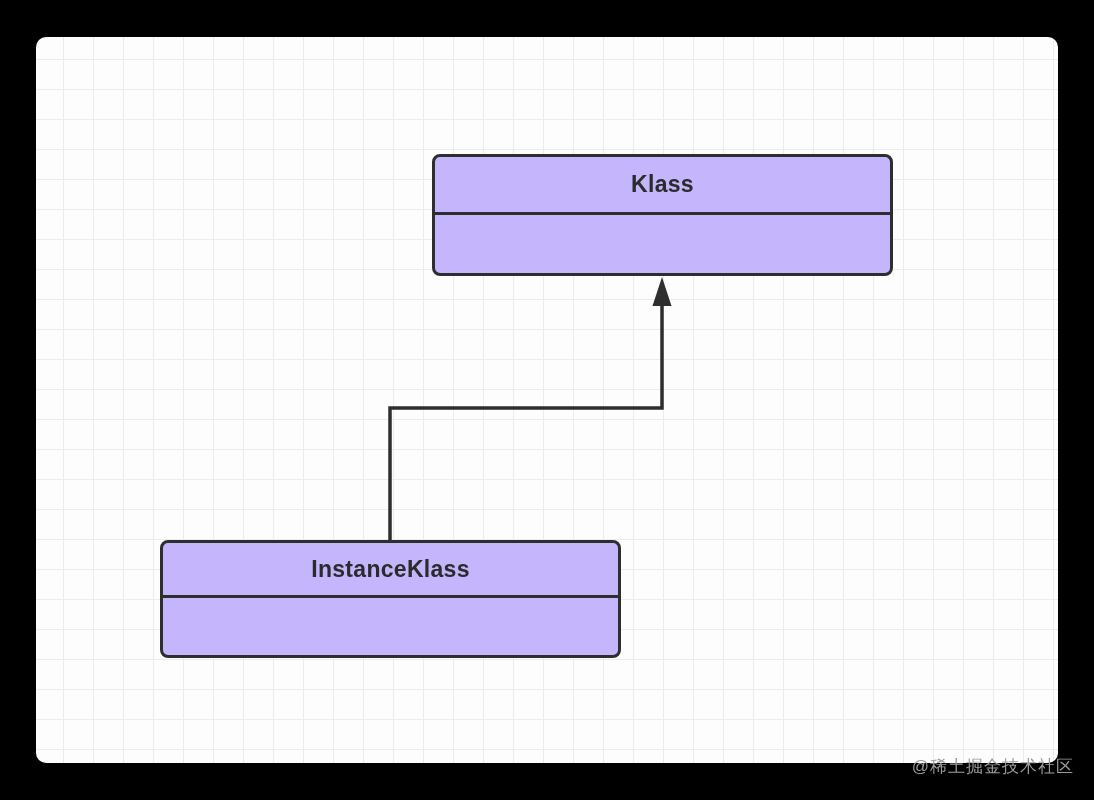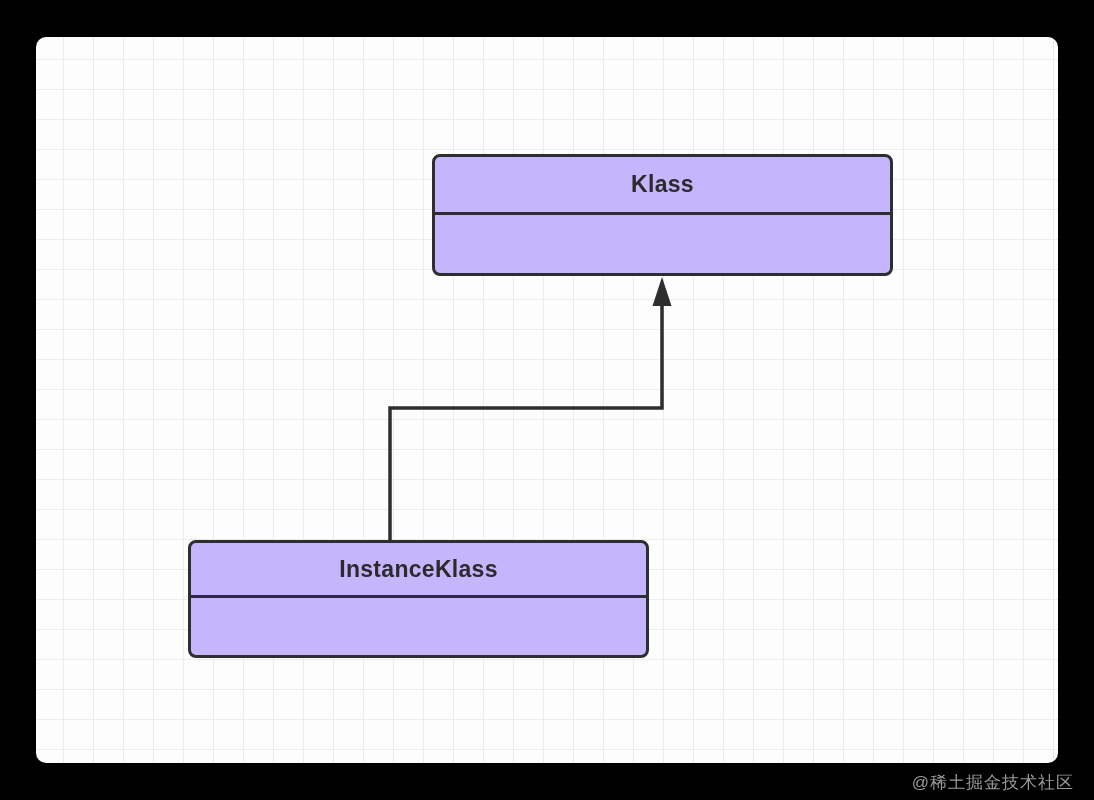--- a/index.html
+++ b/index.html
@@ -47,21 +47,20 @@
     left: 432px;
     top: 154px;
     width: 461px;
     height: 122px;
   }
   .node-instanceklass {
     left: 160px;
     top: 540px;
     width: 461px;
     height: 118px;
-    margin-left: 28px;
   }
   .node-title {
     box-sizing: border-box;
     border-bottom: 3.5px solid #2e2e2e;
     display: flex;
     align-items: center;
     justify-content: center;
     font-size: 23px;
     font-weight: 600;
     color: #2b2b2b;
@@ -73,21 +72,20 @@
     height: auto;
   }
   .watermark {
     position: absolute;
     right: 20px;
     top: 755px;
     font-size: 17px;
     color: #9a9a9a;
     letter-spacing: 1px;
     z-index: 5;
-    margin-top: 16px;
   }
 </style>
 </head>
 <body>
 
 <div class="canvas"></div>
 
 <svg class="connector-layer" viewBox="0 0 1094 800" xmlns="http://www.w3.org/2000/svg">
   <g>
     <path d="M 390 542 L 390 408 L 662 408 L 662 300" fill="none" stroke="#2e2e2e" stroke-width="3.5" stroke-linejoin="miter"></path>

